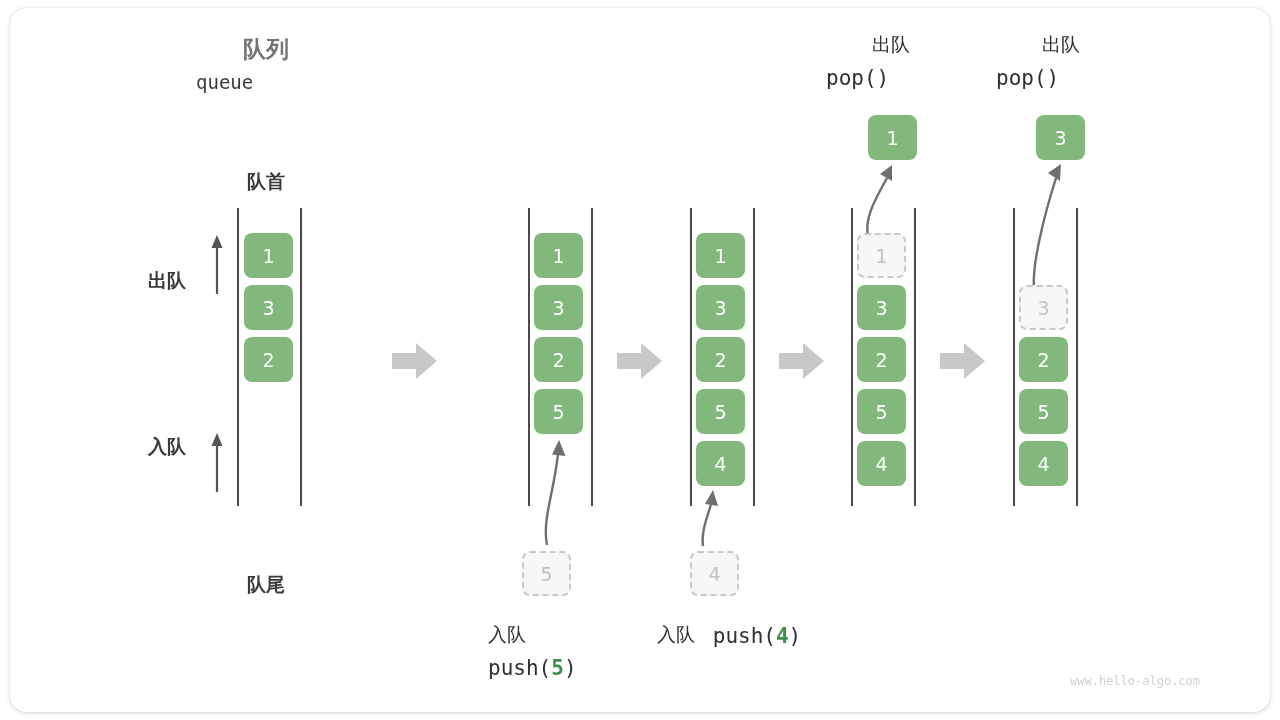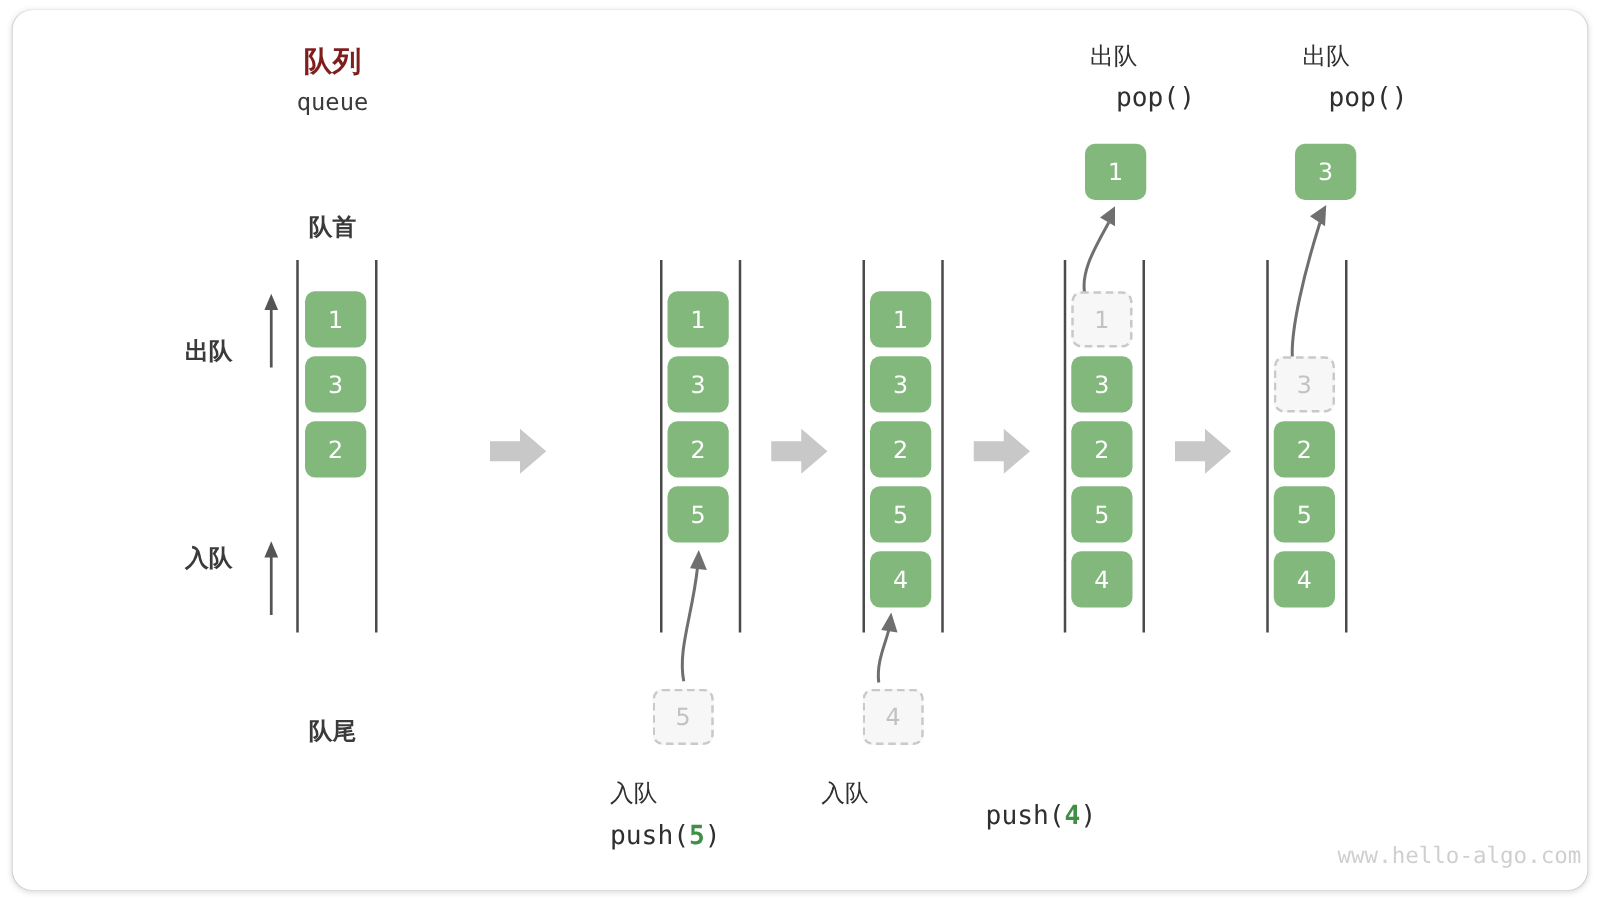--- a/index.html
+++ b/index.html
@@ -28,62 +28,62 @@
     left: 0; top: 0;
     width: 1280px;
     height: 720px;
   }
   .abs { position: absolute; }
 
   
   .title-cn {
     font-size: 23px;
     font-weight: bold;
-    color: #7f1d1d;
+    color: #737373;
     white-space: nowrap;
     text-align: center;
   }
   .title-en {
     font-family: "DejaVu Sans Mono", "Liberation Mono", monospace;
     font-size: 19px;
     color: #3a3a3a;
     white-space: nowrap;
-    text-align: center;
+    text-align: left;
   }
   .hdr-cn {
     font-size: 19px;
     font-weight: bold;
     color: #3a3a3a;
     white-space: nowrap;
     text-align: center;
   }
   .op-cn {
     font-size: 19px;
     color: #2f2f2f;
     white-space: nowrap;
     text-align: center;
   }
   .op-code {
     font-family: "DejaVu Sans Mono", "Liberation Mono", monospace;
     font-size: 21px;
     color: #2f2f2f;
     white-space: nowrap;
-    text-align: right;
+    text-align: left;
     letter-spacing: 0px;
   }
   .op-code .num { color: #3f8f46; font-weight: bold; }
   .side-label {
     font-size: 19px;
     font-weight: bold;
     color: #3a3a3a;
     white-space: nowrap;
   }
   .watermark {
     font-family: "DejaVu Sans Mono", "Liberation Mono", monospace;
-    font-size: 18px;
+    font-size: 12px;
     color: #cfcfcf;
     white-space: nowrap;
   }
 
   
   .cell {
     width: 49px;
     height: 45px;
     border-radius: 8px;
     background: #82b87c;
@@ -178,21 +178,21 @@
   <div class="abs cell" style="left:696px; top:441px;">4</div>
 
   <svg class="abs" style="left:688px; top:486px;" width="60" height="62">
     <path d="M15 60 C 13 44, 20 30, 23 18" stroke="#6f6f6f" stroke-width="2.4" fill="none"></path>
     <path d="M25 4 L30 20 L17 18 Z" fill="#6f6f6f"></path>
   </svg>
 
   <div class="abs cell ghost" style="left:690px; top:551px;">4</div>
 
   <div class="abs op-cn" style="left:657px; top:622px; width:150px; text-align:left;">入队</div>
-  <div class="abs op-code" style="left:657px; top:640px; width:200px; text-align:right;margin-left:20px;"><span>push(</span><span class="num">4</span><span>)</span></div>
+  <div class="abs op-code" style="left:657px; top:624px; width:200px; text-align:center;"><span>push(</span><span class="num">4</span><span>)</span></div>
 
   <svg class="abs" style="left:779px; top:343px;" width="46" height="36">
     <path d="M0 10 L24 10 L24 0 L45 18 L24 36 L24 26 L0 26 Z" fill="#c8c8c8"></path>
   </svg>
 
   <div class="abs op-cn" style="left:826px; top:32px; width:130px;">出队</div>
   <div class="abs op-code" style="left:826px; top:66px; width:130px;"><span>pop(</span><span class="num"></span><span>)</span></div>
 
   <div class="abs cell" style="left:868px; top:115px;">1</div>
 

